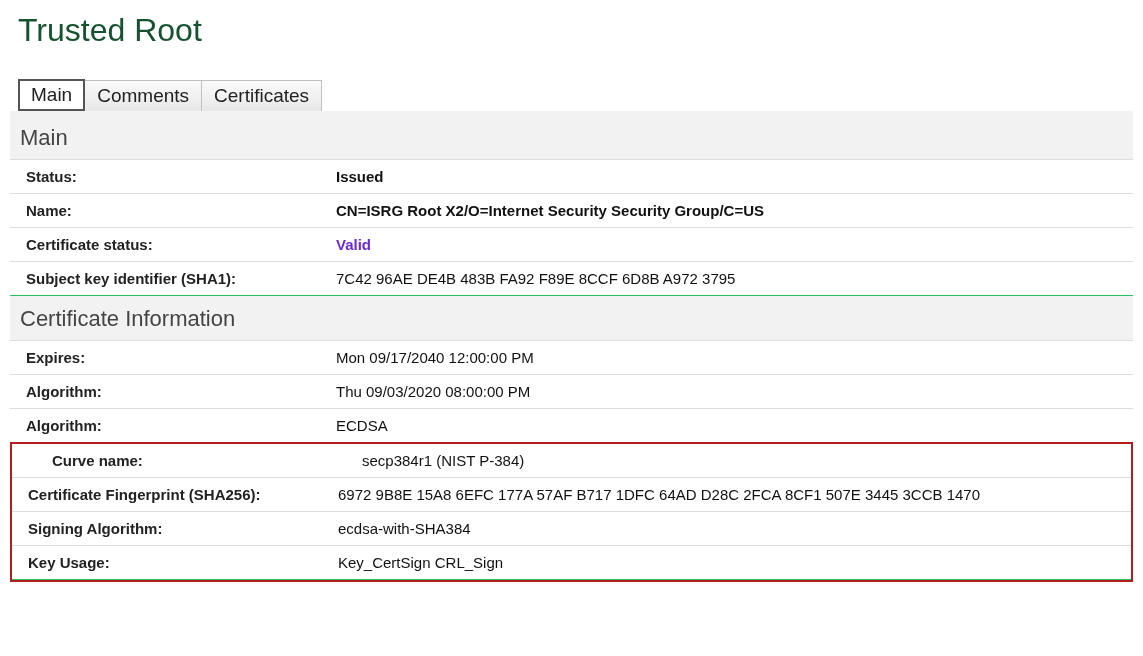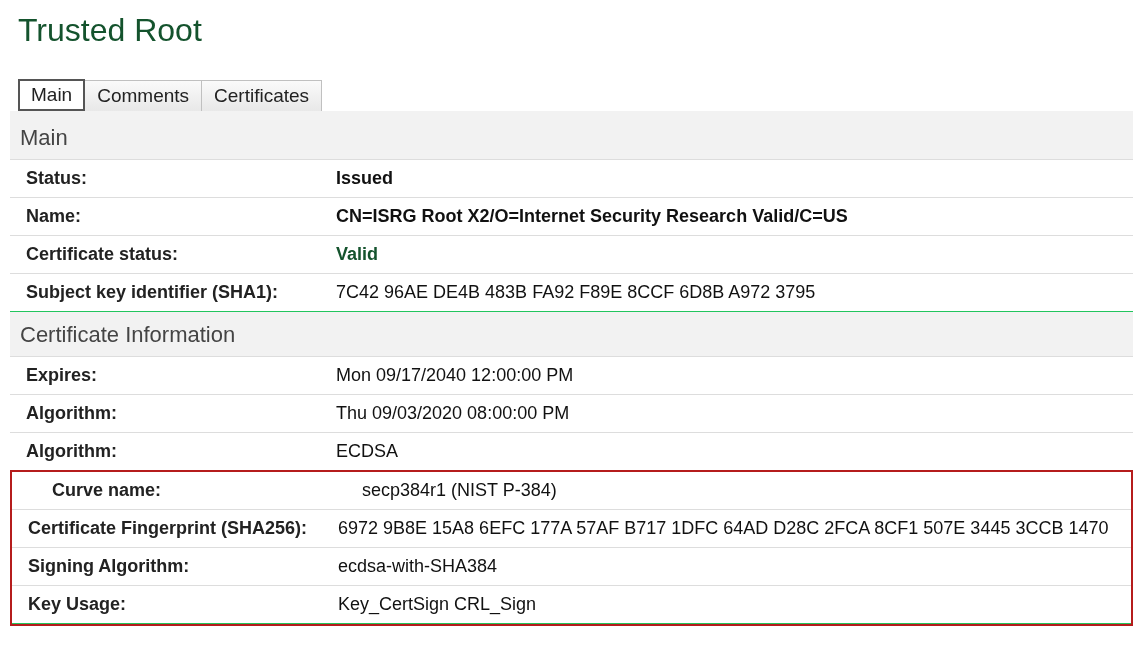--- a/index.html
+++ b/index.html
@@ -56,34 +56,34 @@
   }
   .section-title.gap-top { margin-top: 10px; }
   .rows {
     background: #fff;
   }
   .row {
     display: flex;
     align-items: center;
     padding: 8px 16px;
     border-top: 1px solid #ddd;
-    font-size: 18px;
+    font-size: 15px;
   }
   .row:last-child { border-bottom: 1px solid #22c55e; }
   .row .label {
     width: 310px;
     font-weight: 700;
     color: #222;
   }
   .row .value {
     flex: 1;
     color: #111;
   }
   .value.bold { font-weight: 700; }
-  .value.valid { color: #14532d; font-weight: 700; }
+  .value.valid { color: #6d28d9; font-weight: 700; }
   .highlight-box {
     border: 2px solid #b51c1c;
     margin-top: -1px;
   }
   .highlight-box .row:first-child { border-top: none; margin-left: 24px; }
 </style>
 </head>
 <body>
 
 <h1 class="page-title">Trusted Root</h1>
@@ -97,21 +97,21 @@
 <div class="panel">
 
   <div class="section-title">Main</div>
   <div class="rows">
     <div class="row">
       <div class="label">Status:</div>
       <div class="value bold">Issued</div>
     </div>
     <div class="row">
       <div class="label">Name:</div>
-      <div class="value bold">CN=ISRG Root X2/O=Internet Security Research Valid/C=US</div>
+      <div class="value bold">CN=ISRG Root X2/O=Internet Security Security Group/C=US</div>
     </div>
     <div class="row">
       <div class="label">Certificate status:</div>
       <div class="value valid">Valid</div>
     </div>
     <div class="row">
       <div class="label">Subject key identifier (SHA1):</div>
       <div class="value">7C42 96AE DE4B 483B FA92 F89E 8CCF 6D8B A972 3795</div>
     </div>
   </div>

